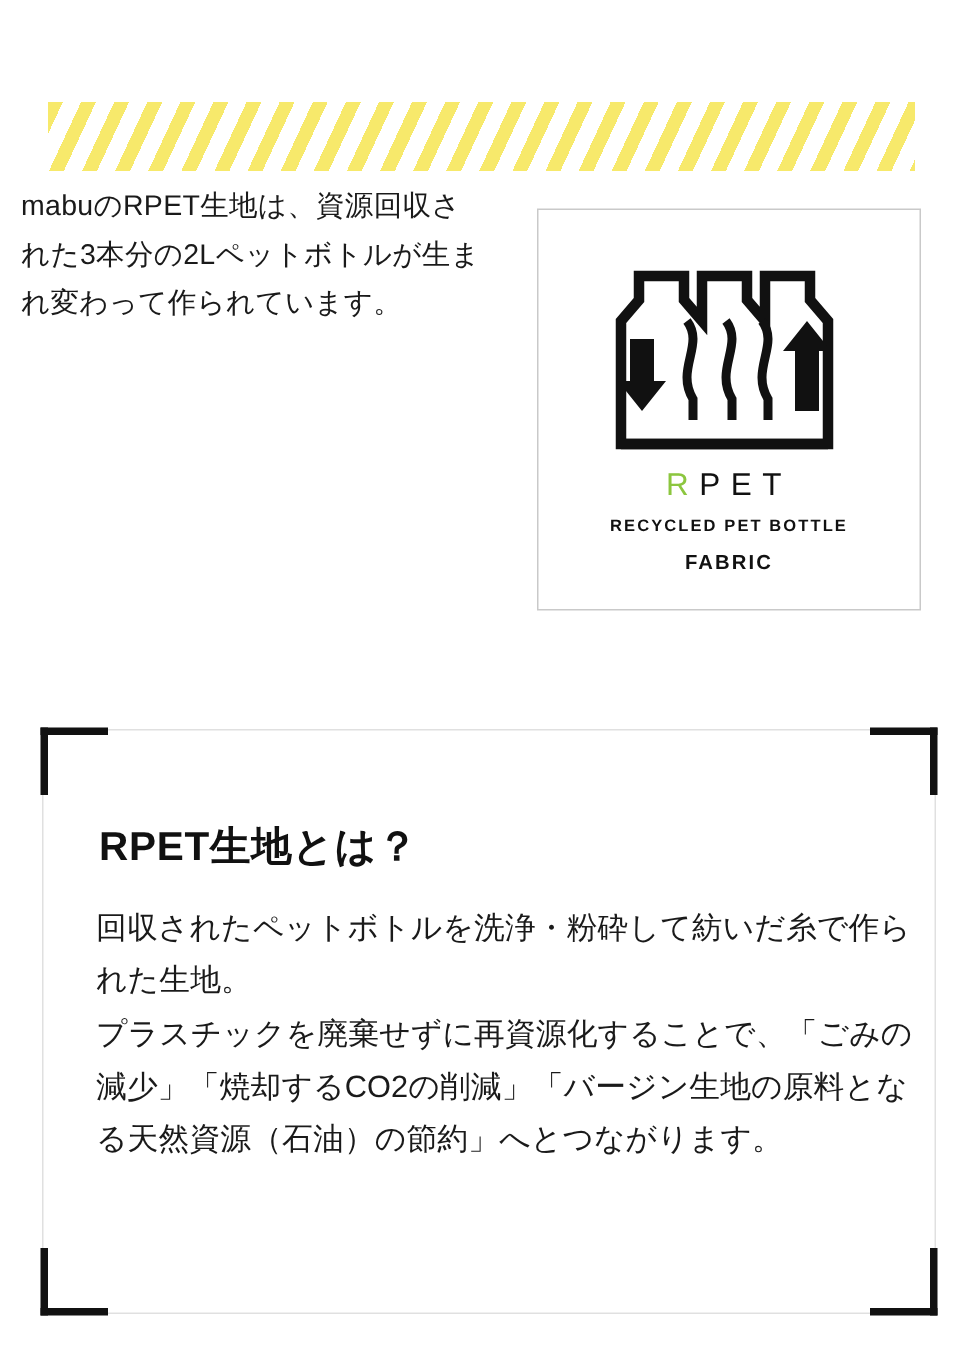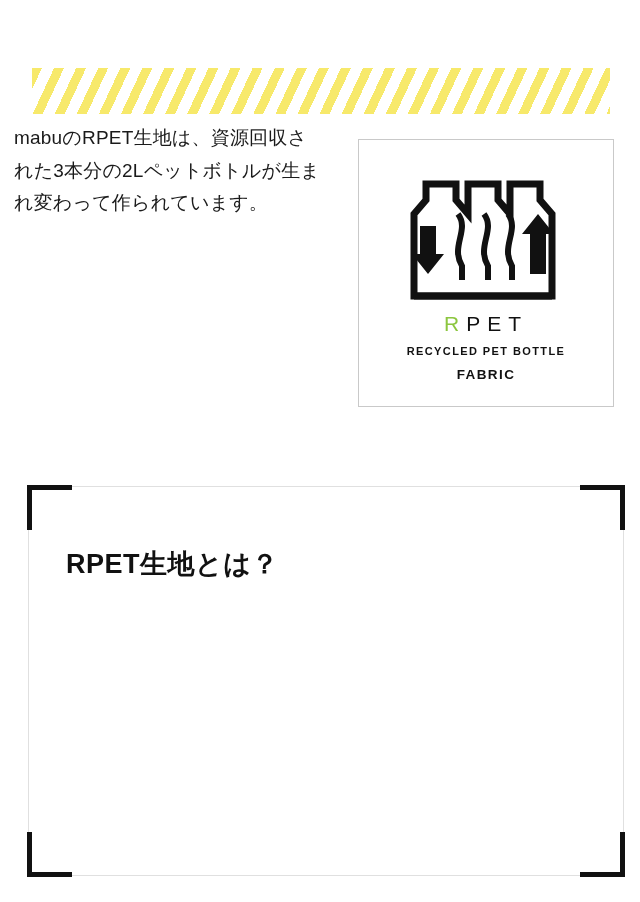--- a/index.html
+++ b/index.html
@@ -205,13 +205,15 @@
   </div>
 </div>
 
 <div class="panel">
   <div class="panel-bg"></div>
   <div class="corner tl"></div>
   <div class="corner tr"></div>
   <div class="corner bl"></div>
   <div class="corner br"></div>
   <div class="panel-title">RPET生地とは？</div>
+  <div class="panel-body">回収されたペットボトルを洗浄・粉砕して紡いだ糸で作られた生地。
+プラスチックを廃棄せずに再資源化することで、「ごみの減少」「焼却するCO2の削減」「バージン生地の原料となる天然資源（石油）の節約」へとつながります。</div>
 </div>
 
 </body></html>

